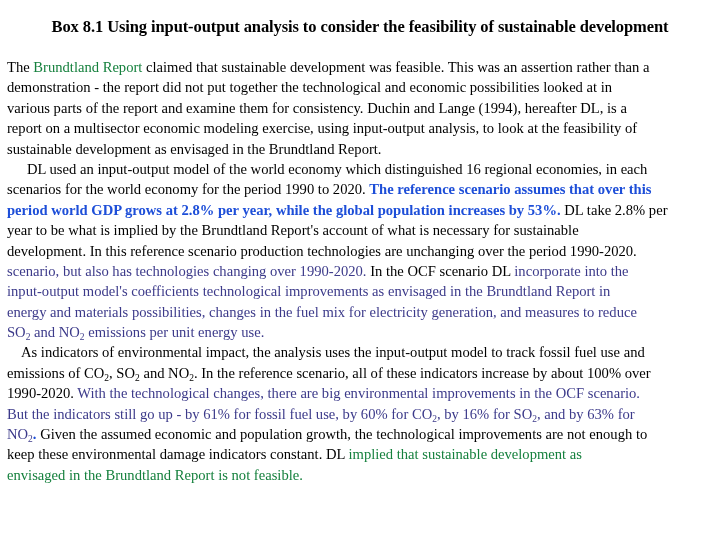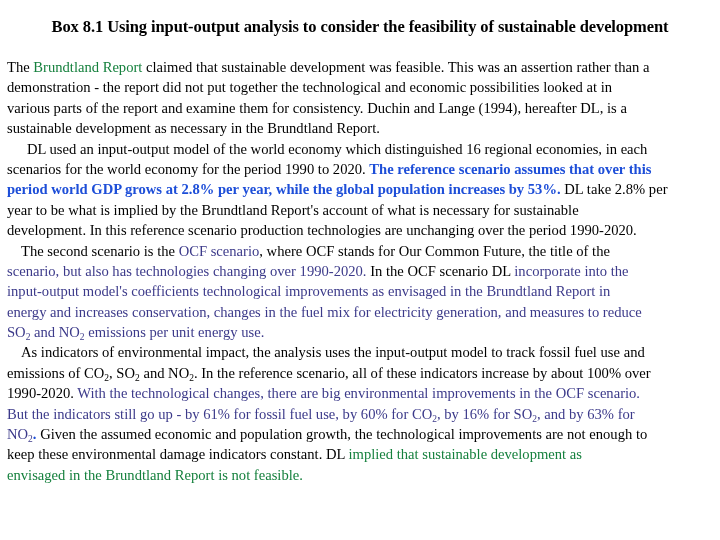--- a/index.html
+++ b/index.html
@@ -53,32 +53,32 @@
 </head>
 <body>
 
 <div class="title">Box 8.1 Using input-output analysis to consider the feasibility of sustainable development</div>
 
 <div class="body-text">
 
   <span class="line"><span>The </span><span class="teal">Brundtland Report</span><span> claimed that sustainable development was feasible. This was an assertion rather than a</span></span>
   <span class="line">demonstration - the report did not put together the technological and economic possibilities looked at in</span>
   <span class="line">various parts of  the report and examine them for consistency. Duchin and Lange (1994), hereafter DL, is a</span>
-  <span class="line">sustainable development as necessary in the Brundtland Report.</span>
+  <span class="line">report on a multisector economic modeling exercise, using input-output analysis, to look at the feasibility of</span>
+  <span class="line">sustainable development as envisaged in the Brundtland Report.</span>
 
   <span class="line indent">DL used an input-output model of the world economy which distinguished 16 regional economies, in each</span>
   <span class="line"><span>scenarios for the world economy for the period 1990 to 2020. </span><span class="red">The reference scenario assumes that over this</span></span>
   <span class="line"><span class="red">period world GDP grows at 2.8% per year, while the global population increases by 53%.</span><span> DL take 2.8% per</span></span>
   <span class="line">year to be what is implied by the Brundtland Report's account of what is necessary for sustainable</span>
   <span class="line">development. In this reference scenario production technologies are unchanging over the period 1990-2020.</span>
 
-  <span class="line indent-s"><span>The second scenario is the </span><span class="navy">OCF scenario</span><span>, where OCF stands for Our Common Future, the title of the</span></span>
   <span class="line"><span class="navy">scenario, but also has technologies changing over 1990-2020.</span><span> In the OCF scenario DL </span><span class="navy">incorporate into the</span></span>
   <span class="line navy">input-output model's coefficients technological improvements as envisaged in the Brundtland Report in</span>
-  <span class="line navy">energy and increases conservation, changes in the fuel mix for electricity generation, and measures to reduce</span>
+  <span class="line navy">energy and materials possibilities, changes in the fuel mix for electricity generation, and measures to reduce</span>
   <span class="line navy"><span>SO</span><sub>2</sub><span> and NO</span><sub>2</sub><span> emissions per unit energy use.</span></span>
 
   <span class="line indent-s">As indicators of environmental impact, the analysis uses the input-output model to track fossil fuel use and</span>
   <span class="line"><span>emissions of CO</span><sub>2</sub><span>, SO</span><sub>2</sub><span> and NO</span><sub>2</sub><span>. In the reference scenario, all of these indicators increase by about 100% over</span></span>
   <span class="line"><span>1990-2020. </span><span class="navy">With the technological changes, there are big environmental improvements in the OCF scenario.</span></span>
   <span class="line navy"><span>But the indicators still go up - by 61% for fossil fuel use, by 60% for CO</span><sub>2</sub><span>, by 16% for SO</span><sub>2</sub><span>, and by 63% for</span></span>
   <span class="line"><span class="navy">NO</span><sub class="navy">2</sub><span class="red">.</span><span> Given the assumed economic and population growth, the technological improvements are not enough to</span></span>
   <span class="line"><span>keep these environmental damage indicators constant. DL </span><span class="teal">implied that sustainable development as</span></span>
   <span class="line teal">envisaged in the Brundtland Report is not feasible.</span>
 </div>

